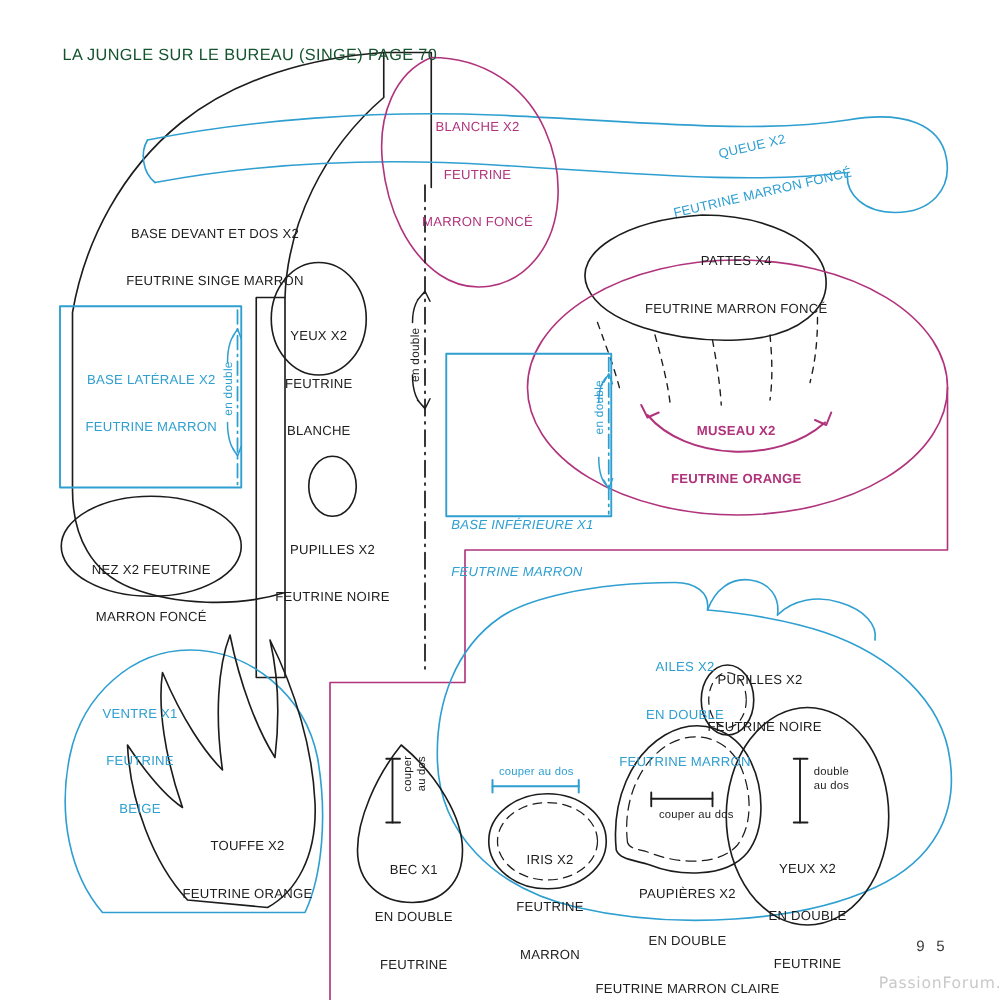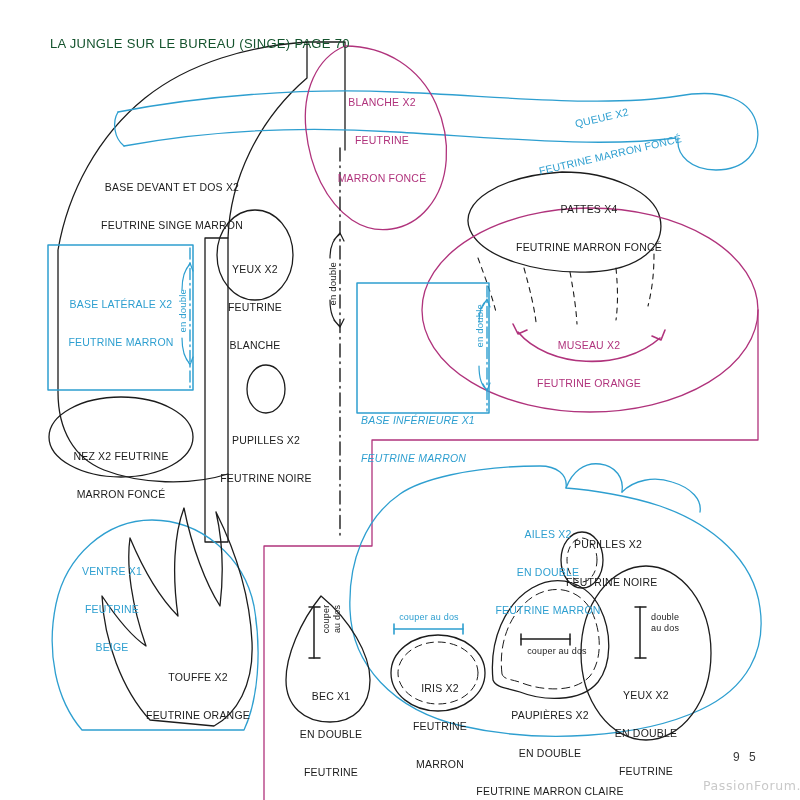--- a/index.html
+++ b/index.html
@@ -228,21 +228,21 @@
   <div class="lbl cyan" style="left:531px; top:85px; width:150px; transform:rotate(-13deg); transform-origin:center;">
     <div>QUEUE X2</div>
     <div>FEUTRINE MARRON FONCÉ</div>
   </div>
 
   <div class="lbl" style="left:465px; top:177px; width:160px;margin-left:44px;">
     <div>PATTES X4</div>
     <div>FEUTRINE MARRON FONCÉ</div>
   </div>
 
-  <div class="lbl mag" style="left:526px; top:313px; width:126px;">
+  <div class="lbl mag" style="left:526px; top:313px; width:126px;font-weight:bold;">
     <div>MUSEAU X2</div>
     <div>FEUTRINE ORANGE</div>
   </div>
 
   <div class="lbl" style="left:218px; top:237px; width:74px;">
     <div>YEUX X2</div>
     <div>FEUTRINE</div>
     <div>BLANCHE</div>
   </div>
 

